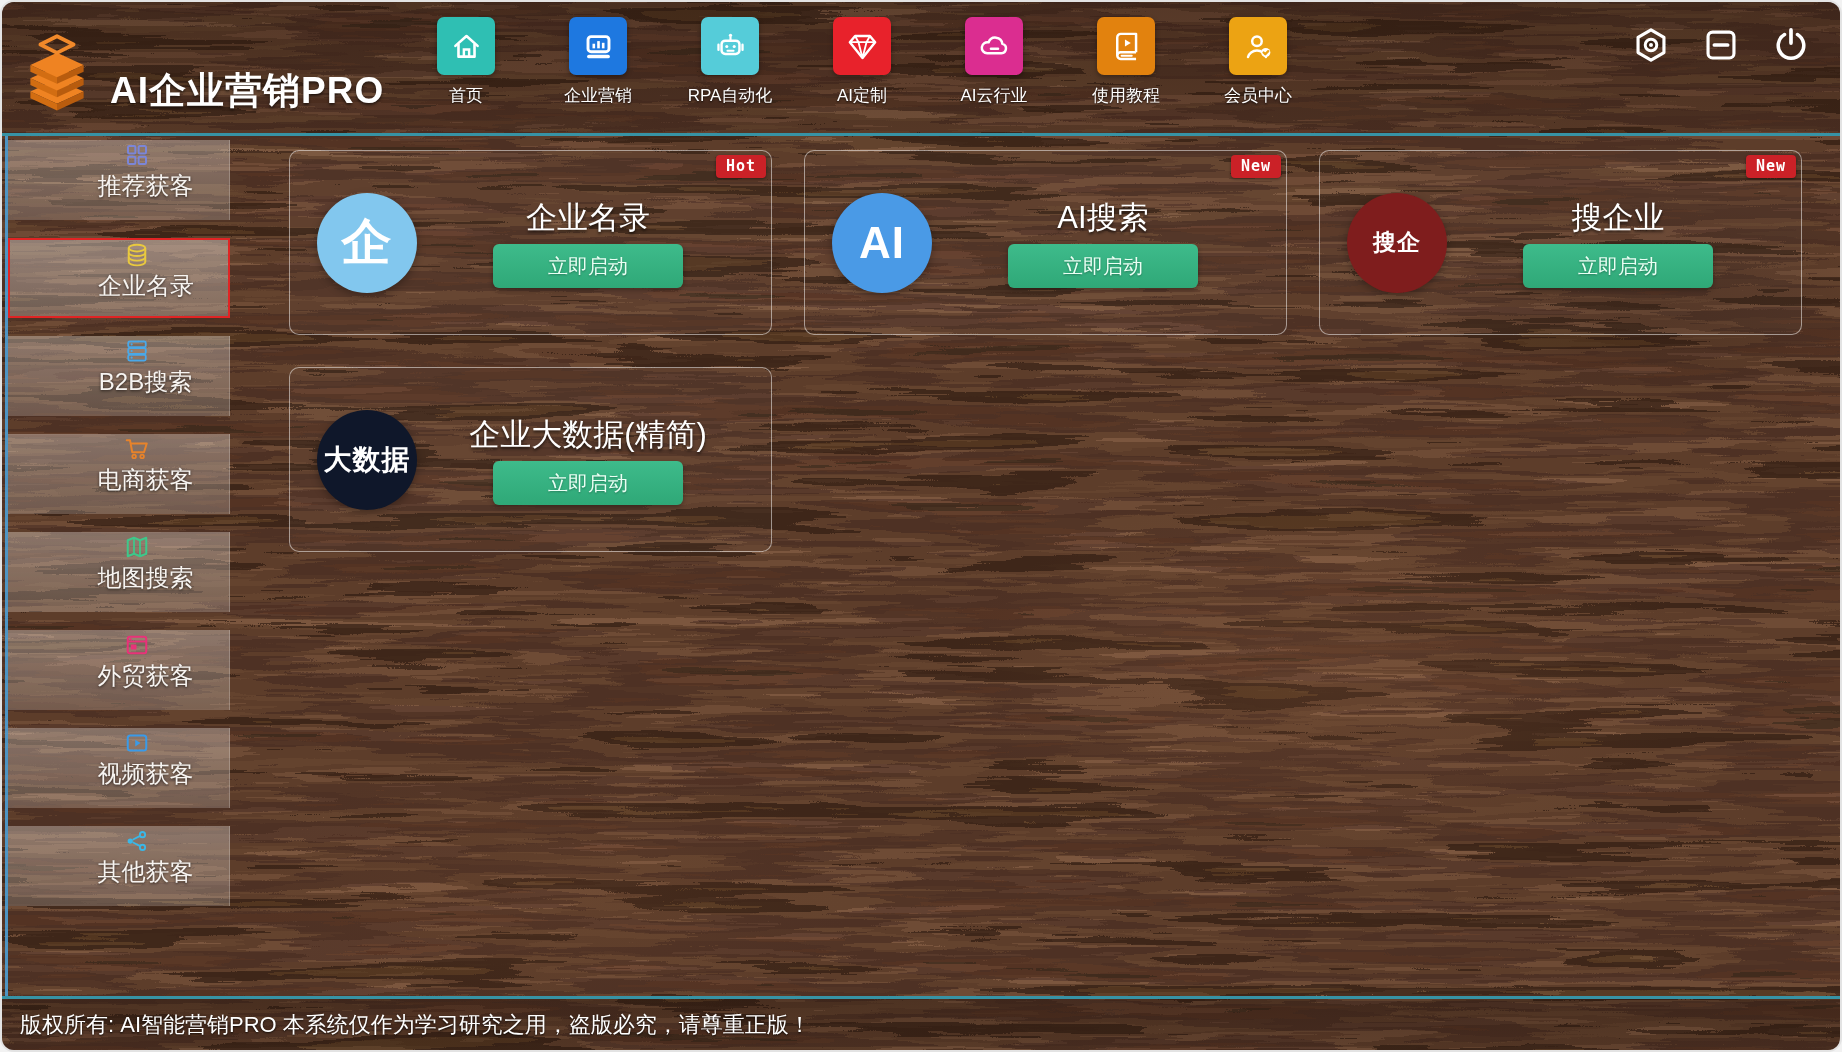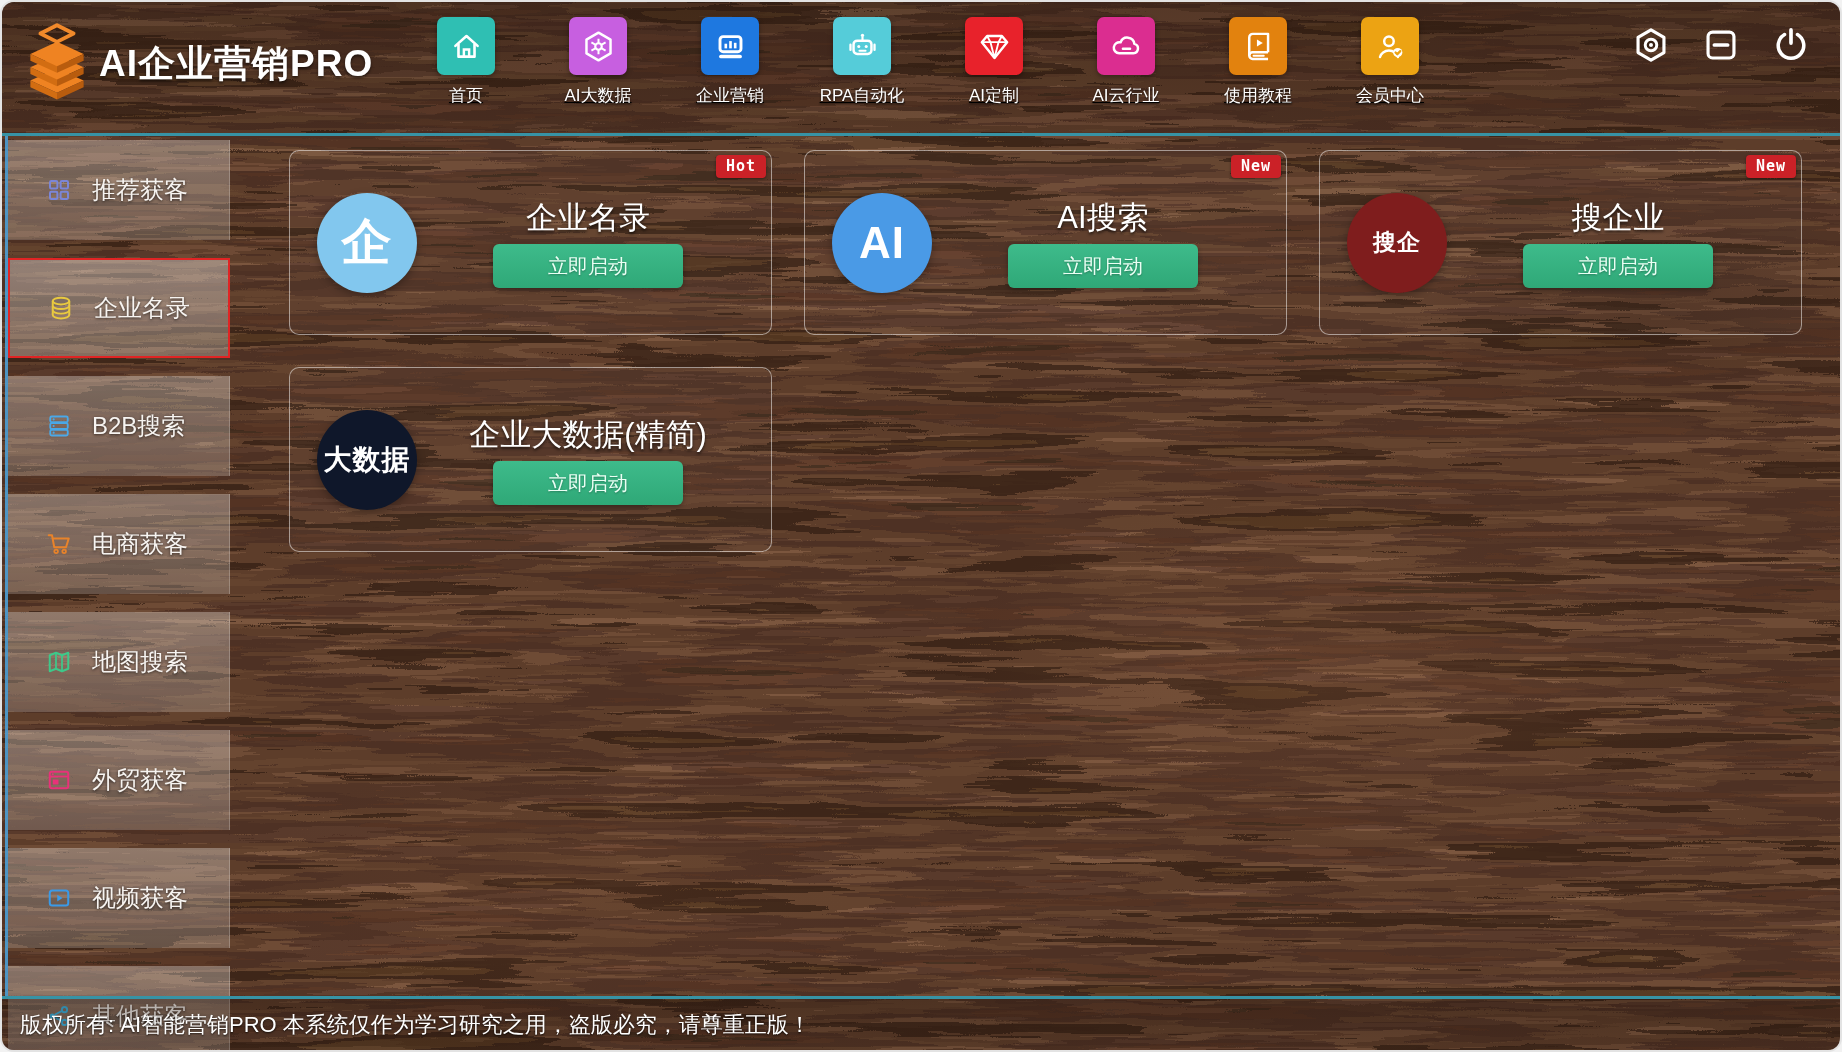--- a/index.html
+++ b/index.html
@@ -22,38 +22,38 @@
       radial-gradient(ellipse 620px 300px at 72% 64%, rgba(150,102,70,0.18), transparent 60%),
       radial-gradient(ellipse 500px 240px at 30% 85%, rgba(120,78,52,0.15), transparent 60%),
       radial-gradient(ellipse 400px 200px at 90% 30%, rgba(30,15,8,0.18), transparent 60%);
   }
   
   .titlebar{
     position:absolute;left:0;top:0;right:0;height:131px;z-index:2;
     background:linear-gradient(180deg, rgba(28,14,8,0.30), rgba(28,14,8,0.12));
     border-bottom:3px solid var(--teal,#3793a5);
   }
-  .logo-box{position:absolute;left:18px;top:10px;height:104px;display:flex;align-items:center;gap:5px;}
+  .logo-box{position:absolute;left:18px;top:10px;height:104px;display:flex;align-items:flex-end;gap:16px;}
   .app-title{font-size:37px;font-weight:bold;color:#fff;letter-spacing:1px;text-shadow:0 2px 3px rgba(0,0,0,.55);}
   .top-nav{position:absolute;left:398px;top:15px;display:flex;}
-  .nav-item{width:132px;display:flex;flex-direction:column;align-items:center;cursor:pointer;text-decoration:underline;}
+  .nav-item{width:132px;display:flex;flex-direction:column;align-items:center;cursor:pointer;}
   .nav-icon-box{width:58px;height:58px;border-radius:7px;display:flex;align-items:center;justify-content:center;box-shadow:0 2px 5px rgba(0,0,0,.35);}
   .nav-glyph{width:37px;height:37px;color:#fff;}
   .nav-label{margin-top:9px;font-size:17px;color:#fff;text-shadow:0 1px 2px rgba(0,0,0,.75);white-space:nowrap;}
   .win-controls{position:absolute;right:28px;top:22px;display:flex;gap:28px;z-index:3;}
   .ctrl-btn{width:42px;height:42px;cursor:pointer;background:none;border:none;padding:0;}
   .ctrl-glyph{width:42px;height:42px;color:#fff;}
   
   .side-accent{position:absolute;left:3px;top:134px;bottom:54px;width:3px;background:var(--accent,#4e9fd4);opacity:.9;z-index:2;}
   .sidebar{position:absolute;left:6px;top:138px;width:222px;z-index:2;}
   .side-item{
-    height:100px;margin-bottom:18px;box-sizing:border-box;
+    height:80px;margin-bottom:18px;box-sizing:border-box;
     background:linear-gradient(180deg, rgba(234,227,220,0.36), rgba(203,194,186,0.28));
     border-right:1px solid rgba(255,255,255,0.22);
-    display:flex;align-items:center;padding-left:36px;cursor:pointer;
+    display:flex;align-items:center;padding-left:36px;cursor:pointer;flex-direction:column;
   }
   .side-item.selected{
     border:2px solid var(--sel-red,#e02424);
     background:linear-gradient(180deg, rgba(240,234,228,0.42), rgba(210,201,193,0.34));
   }
   .side-glyph{width:30px;height:30px;flex:0 0 30px;}
   .side-label{margin-left:18px;font-size:24px;color:#f7f4f1;text-shadow:0 1px 3px rgba(0,0,0,.65);white-space:nowrap;}
   
   .main{position:absolute;left:228px;top:138px;right:8px;bottom:54px;z-index:2;padding:10px 0 0 59px;box-sizing:border-box;}
   .cards-grid{display:flex;flex-wrap:wrap;gap:32px;width:1520px;}
@@ -270,28 +270,20 @@
     <div class="top-nav">
   <div class="nav-item">
     <div class="nav-icon-box" style="background: rgb(47, 191, 179);">
       <svg class="nav-glyph glyph">
               <use href="#sym-home"></use>
             </svg>
     </div>
     <div class="nav-label">首页</div>
   </div>
 
-  <div class="nav-item">
-    <div class="nav-icon-box" style="background: rgb(199, 95, 224);">
-      <svg class="nav-glyph glyph">
-              <use href="#sym-chip"></use>
-            </svg>
-    </div>
-    <div class="nav-label">AI大数据</div>
-  </div>
 
   <div class="nav-item">
     <div class="nav-icon-box" style="background: rgb(30, 120, 224);">
       <svg class="nav-glyph glyph">
               <use href="#sym-board"></use>
             </svg>
     </div>
     <div class="nav-label">企业营销</div>
   </div>
 

